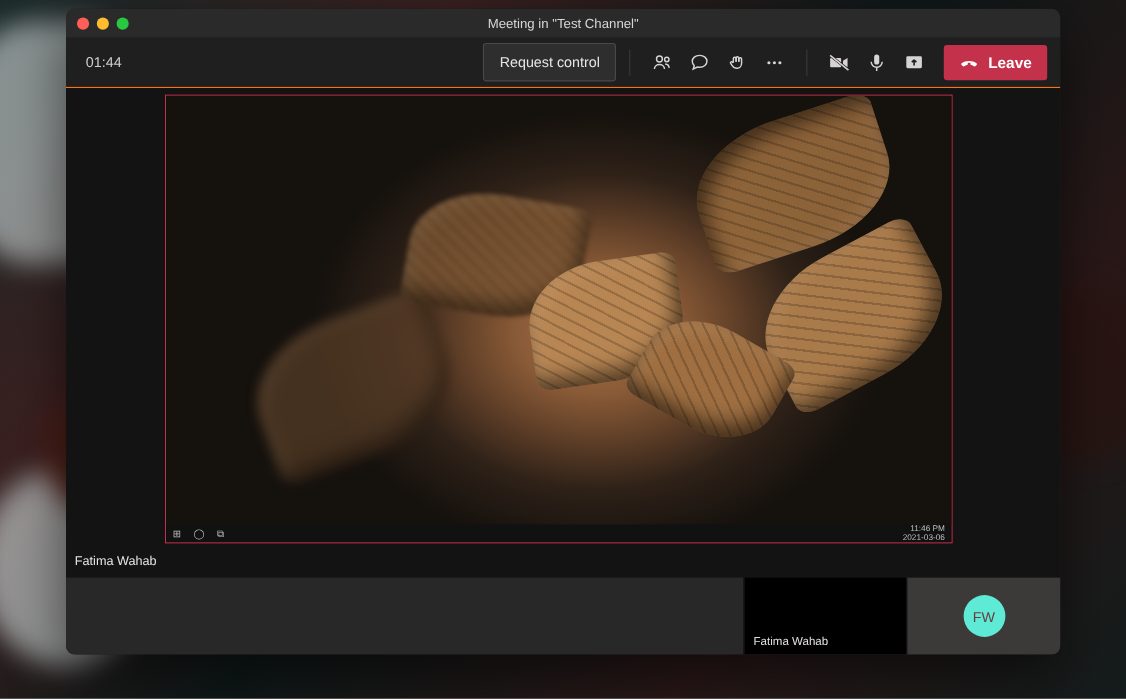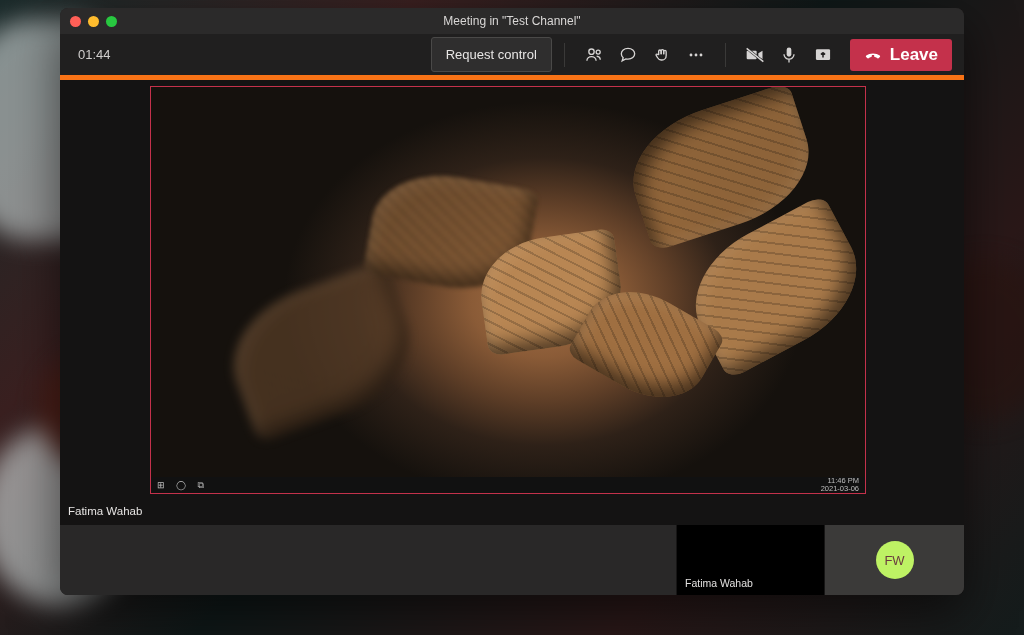--- a/index.html
+++ b/index.html
@@ -31,34 +31,34 @@
     position: relative;
   }
   .traffic { display:flex; gap:7px; margin-left:10px; }
   .tl { width:11px; height:11px; border-radius:50%; }
   .tl.red{background:#ff5f57}.tl.yel{background:#febc2e}.tl.grn{background:#28c840}
   .title { position:absolute; left:0; right:0; text-align:center; color:#d9d7d6; font-size:12px; }
 
   .toolbar {
     height: 46px; background:#201f1f;
     display:flex; align-items:center; padding:0 12px;
-    border-bottom:5px solid #f97316;
+    border-bottom:1px solid #f97316;
   }
   .timer { color:#d0cecd; font-size:13px; margin-left:6px; }
   .spacer { flex:1; }
   .rcbtn {
     background:#2f2e2e; color:#e8e6e5; border:1px solid #4a4948;
     border-radius:3px; padding:9px 14px; font-size:13px; cursor:pointer;
   }
   .tdiv { width:1px; height:24px; background:#3a3938; margin:0 12px; }
   .ticon { width:34px; height:34px; display:flex; align-items:center; justify-content:center; color:#d6d4d3; cursor:pointer; }
   .ticon svg { width:20px; height:20px; }
   .leave {
     background:#c4314b; color:#fff; border:none; border-radius:3px;
-    padding:0 14px; height:32px; font-size:17px; font-weight:600; cursor:pointer;
+    padding:0 14px; height:32px; font-size:14px; font-weight:600; cursor:pointer;
     display:flex; align-items:center; gap:8px; margin-left:10px;
   }
   .leave svg{width:18px;height:18px}
 
   .content { position:relative; flex:1; background:#141313; }
   .presenter { position:absolute; left:8px; bottom:8px; color:#e6e4e3; font-size:11.5px; }
 
   .share {
     position:absolute; left:90px; top:6px; width:716px; height:408px;
     border:1.5px solid #c4314b; background:#0c0b0a;
@@ -87,21 +87,21 @@
   .tb-icons span{display:inline-block;margin-right:9px;font-size:9px;line-height:1}
   .tb-right{margin-left:auto;text-align:right;line-height:8px;font-size:7.5px}
 
   .bottomrow {
     height:70px; background:#292828; display:flex;
   }
   .bottomrow .fill{flex:1}
   .thumb { width:148px; height:100%; background:#000; position:relative; border-left:1px solid #171616;}
   .thumb .nm{position:absolute;left:8px;bottom:6px;color:#e2e0df;font-size:10.5px}
   .avcell{ width:140px; height:100%; background:#3b3a39; display:flex; align-items:center; justify-content:center; border-left:1px solid #171616;}
-  .avatar{ width:38px;height:38px;border-radius:50%;background:#bef264;color:#6a3c3f;display:flex;align-items:center;justify-content:center;font-size:13px;font-weight:500}
+  .avatar{ width:38px;height:38px;border-radius:50%;background:#5eead4;color:#6a3c3f;display:flex;align-items:center;justify-content:center;font-size:13px;font-weight:500}
 </style>
 </head>
 <body>
 
 <div class="bgblur">
     <div class="b1"></div>
     <div class="b2"></div>
     <div class="b3"></div>
     <div class="b4"></div>
   </div>

